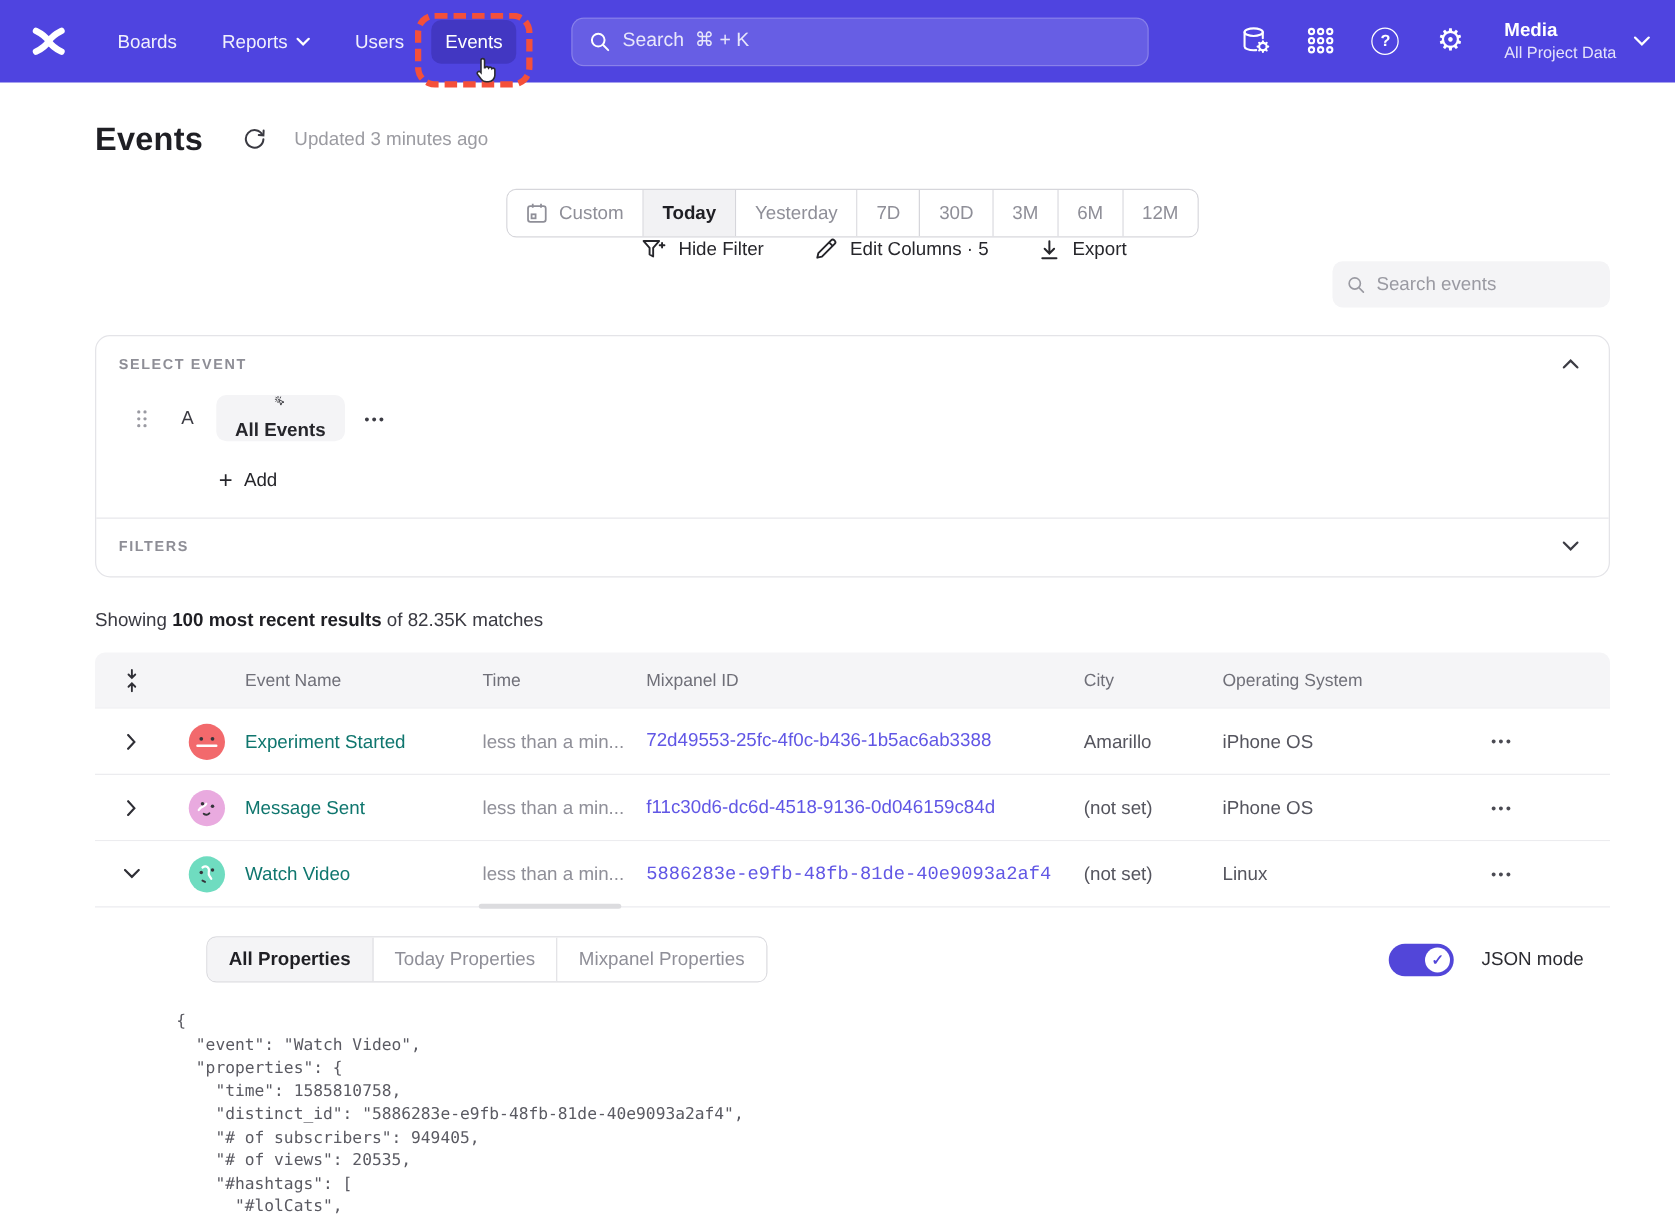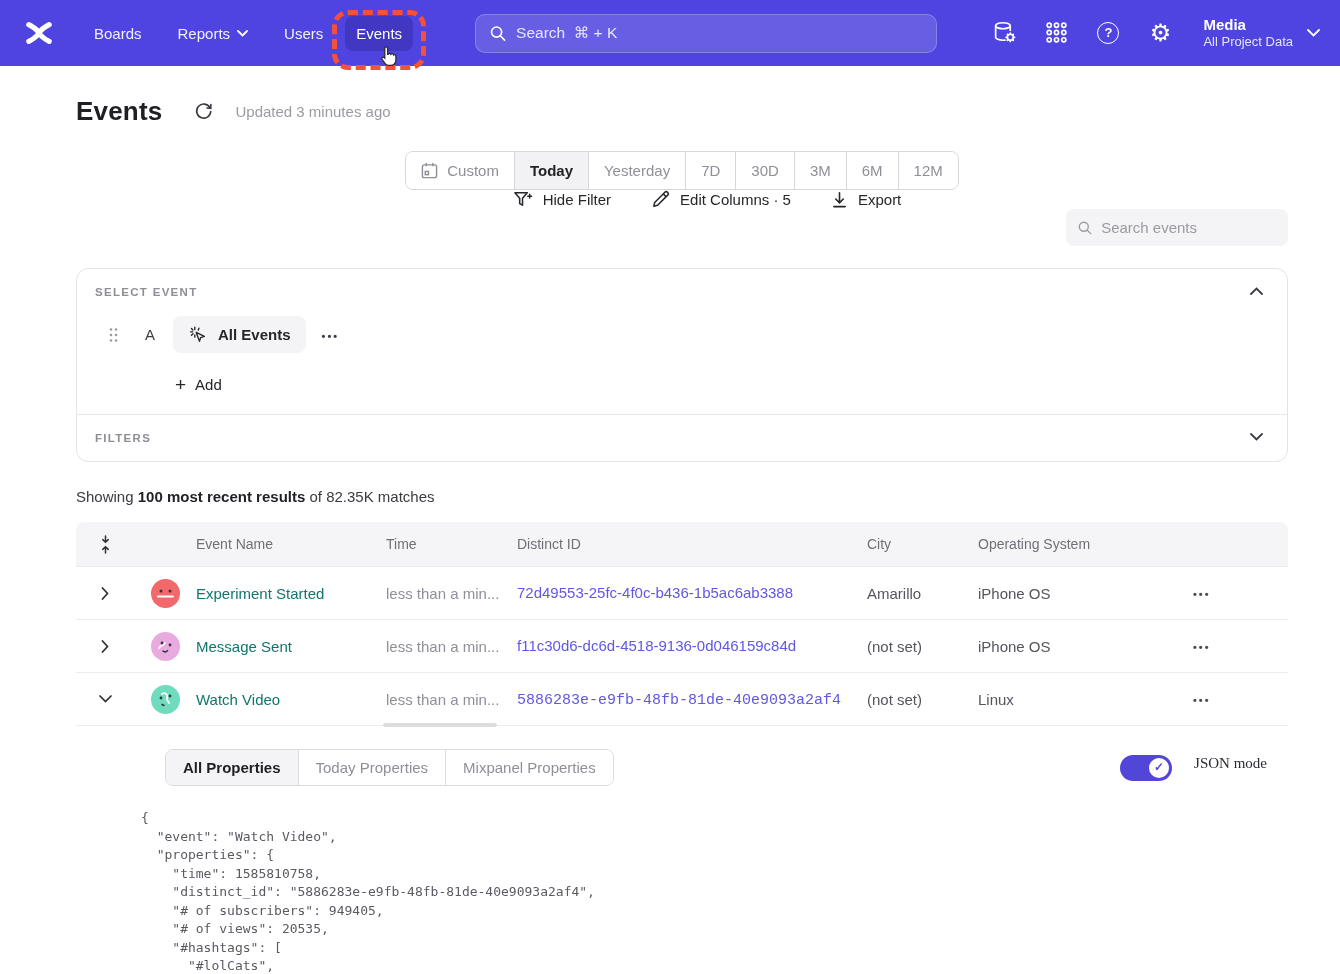--- a/index.html
+++ b/index.html
@@ -10,21 +10,21 @@
   .navbar { height:66px; background:#4f44e0; display:flex; align-items:center;
             padding:0 20px 0 22px; position:relative; z-index:10; color:#fff; }
   .logo { width:34px; height:30px; display:flex; align-items:center; justify-content:center; cursor:pointer; }
   .nav-items { display:flex; align-items:center; margin-left:24px; gap:8px; }
   .nav-item { padding:9px 14px; font-size:15px; color:rgba(255,255,255,.92); border-radius:8px;
               display:flex; align-items:center; gap:7px; cursor:pointer; white-space:nowrap; }
   .nav-item.active { background:#4237c2; color:#fff; position:relative; padding:9px 11px; }
   .dash-overlay { position:absolute; top:-6px; bottom:-19px; left:-13px; right:-13px;
                   border:5px dashed #f4503a; border-radius:16px; pointer-events:none; z-index:50; }
   .cursor-icon { position:absolute; left:50%; bottom:-18px; margin-left:-2px; z-index:51; }
-  .nav-search { margin-left:62px; width:462px; height:39px; background:rgba(255,255,255,.14);
+  .nav-search { margin-left:44px; width:462px; height:39px; background:rgba(255,255,255,.14);
                 border:1px solid rgba(255,255,255,.22); border-radius:10px; display:flex;
                 align-items:center; padding:0 14px; gap:10px; }
   .nav-search input { background:transparent; border:none; outline:none; color:#fff;
                       font-size:15.5px; width:100%; font-family:inherit; }
   .nav-search input::placeholder { color:rgba(255,255,255,.85); }
   .nav-right { margin-left:auto; display:flex; align-items:center; gap:26px; }
   .nav-icon { width:26px; height:26px; display:flex; align-items:center; justify-content:center; cursor:pointer; }
   .help-circle { width:22px; height:22px; border:1.8px solid #fff; border-radius:50%;
                  display:flex; align-items:center; justify-content:center; font-size:13px; font-weight:700; }
   .help-circle::before { content:"?"; }
@@ -58,21 +58,21 @@
 
   
   .qb-card { margin-top:22px; border:1px solid #e4e4e8; border-radius:12px; }
   .qb-section { padding:17px 18px 20px 18px; position:relative; }
   .qb-label { font-size:11.5px; font-weight:700; letter-spacing:1.3px; color:#8e8e96; }
   .qb-collapse { position:absolute; top:14px; right:20px; cursor:pointer; padding:4px; }
   .qb-row { display:flex; align-items:center; margin-top:18px; gap:0; }
   .drag-handle { margin-left:14px; cursor:grab; display:flex; }
   .row-letter { font-size:15px; font-weight:500; color:#3c3c44; margin-left:27px; }
   .event-chip { margin-left:18px; background:#f4f4f6; border-radius:8px; height:37px; padding:0 15px;
-                display:flex; align-items:center; gap:10px; font-size:15px; font-weight:700; color:#26262b; cursor:pointer; }
+                display:flex; align-items:center; gap:10px; font-size:15px; font-weight:700; color:#26262b; cursor:pointer;flex-direction:column; }
   .chip-more { margin-left:16px; cursor:pointer; color:#3c3c44; font-weight:700; letter-spacing:1px; font-size:16px; }
   .chip-more::before { content:"•••"; font-size:11px; letter-spacing:2px; }
   .add-btn { display:flex; align-items:center; gap:9px; margin:22px 0 0 80px; font-size:15px;
              font-weight:500; color:#26262b; cursor:pointer; width:max-content; }
   .add-plus { font-size:19px; font-weight:400; line-height:1; }
   .add-plus::before { content:"+"; }
   .qb-divider { border-top:1px solid #e8e8ec; }
   .filters-section { padding:17px 18px; position:relative; }
 
   
@@ -99,21 +99,21 @@
                    background:#dcdcdf; border-radius:2px; cursor:pointer; }
 
   
   .detail { padding:23px 21px 0 65px; }
   .detail-top { display:flex; align-items:center; justify-content:space-between;padding-left:24px; }
   .tab-group { display:flex; border:1px solid #dcdce0; border-radius:8px; overflow:hidden; }
   .tab { padding:9px 17px; font-size:15px; color:#8f8f98; background:#fff; cursor:pointer;
          border-right:1px solid #dcdce0; white-space:nowrap; }
   .tab:last-child { border-right:none; }
   .tab.active { background:#f4f4f6; color:#1f1f24; font-weight:700; }
-  .json-toggle-wrap { display:flex; align-items:flex-start; gap:22px;font-family:Liberation Serif, serif; }
+  .json-toggle-wrap { display:flex; align-items:center; gap:22px; }
   .toggle { width:52px; height:26px; border-radius:13px; position:relative; cursor:pointer; }
   .toggle-knob { position:absolute; right:3px; top:3px; width:20px; height:20px; background:#fff;
                  border-radius:50%; display:flex; align-items:center; justify-content:center;
                  font-size:12px; font-weight:700; }
   .toggle-knob::before { content:"✓"; }
   .json-mode-label { font-size:15px; color:#2b2b31; }
   .json-block { margin-top:23px; font-family:"DejaVu Sans Mono", monospace; font-size:13px;
                 line-height:18.5px; color:#5a5a62; white-space:pre; }
 
   svg { display:block; }
@@ -339,21 +339,21 @@
         <div class="row-chevron">
           <svg width="13" height="19" viewBox="0 0 13 19" fill="none" stroke="#2f2f36" stroke-width="1.5" stroke-linecap="round">
             <path d="M6.5 1v6M3.8 4.6L6.5 7.3l2.7-2.7"></path>
             <path d="M6.5 18v-6M3.8 14.4l2.7-2.7 2.7 2.7"></path>
           </svg>
         </div>
       </div>
       <div></div>
       <div class="th">Event Name</div>
       <div class="th">Time</div>
-      <div class="th">Distinct ID</div>
+      <div class="th">Mixpanel ID</div>
       <div class="th">City</div>
       <div class="th">Operating System</div>
       <div></div>
     </div>
 
     <div class="trow tbody-row">
       <div class="cell-center">
         <div class="row-chevron">
           <svg width="8" height="13" viewBox="0 0 8 13">
               <polyline points="1.5,1 6.5,6.5 1.5,12" fill="none" stroke="#2f2f36" stroke-width="1.7" stroke-linecap="round"></polyline>

